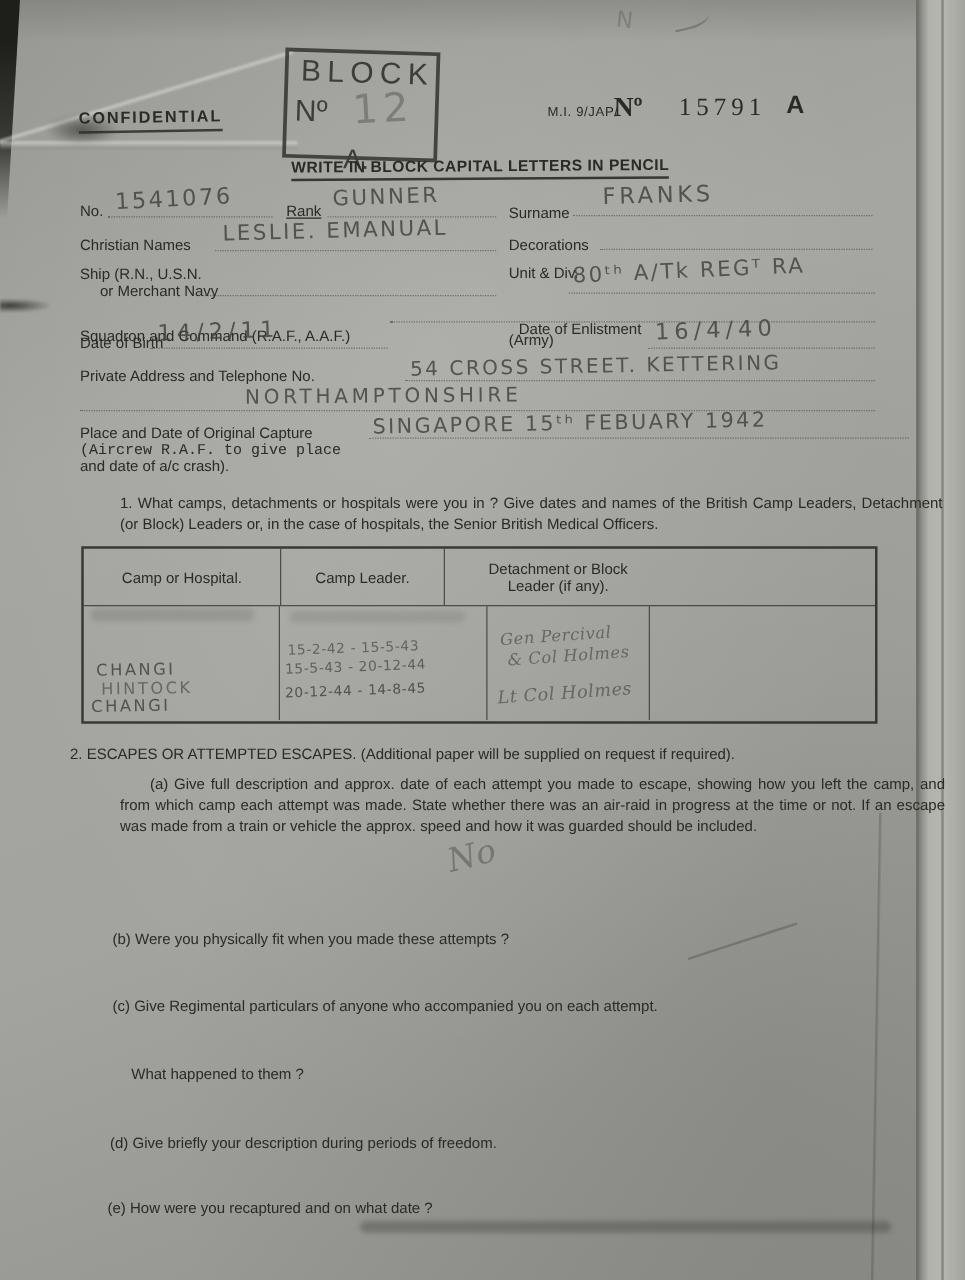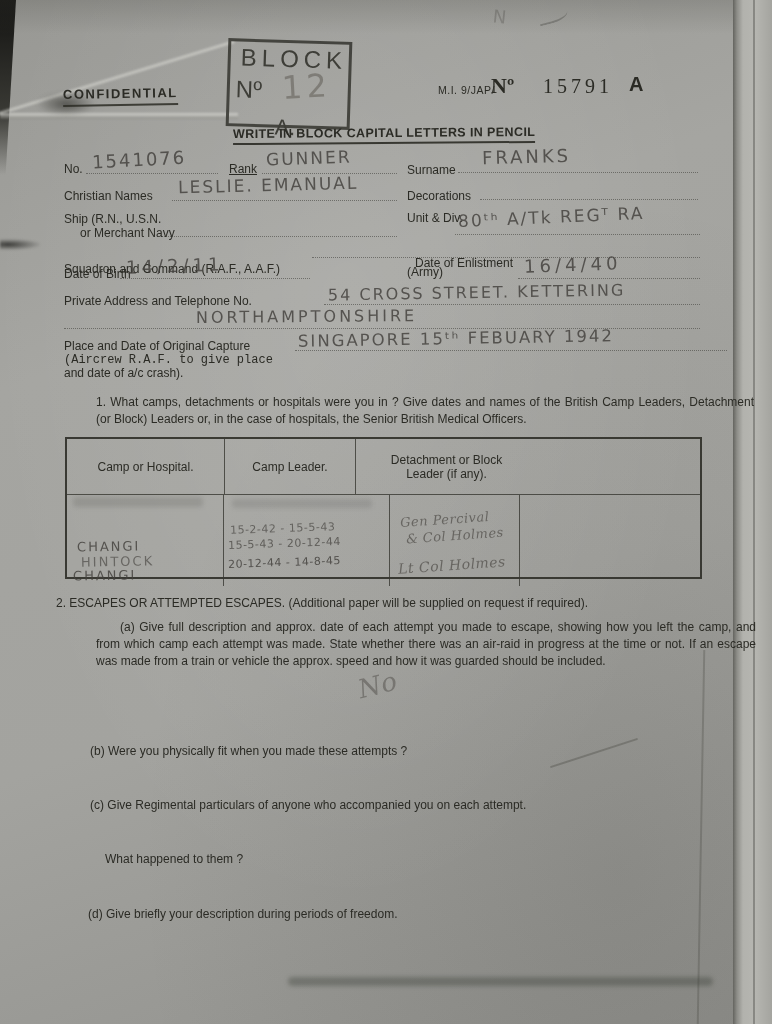--- a/index.html
+++ b/index.html
@@ -25,21 +25,21 @@
          border:3px solid rgba(52,52,46,0.85);transform:rotate(1.8deg);}
   .stamp .block{position:absolute;left:10px;top:2px;font-size:24px;letter-spacing:5px;color:#3e3e38;}
   .stamp .no{position:absolute;left:6px;top:34px;font-size:24px;color:#3e3e38;}
   .stamp .num{position:absolute;left:52px;top:24px;font-size:32px;letter-spacing:4px;
               color:rgba(120,118,112,0.85);transform:rotate(-5deg);}
   .stamp .letterA{position:absolute;left:46px;bottom:-16px;font-size:22px;color:#3e3e38;background:transparent;}
   
   .ptable{position:absolute;left:65px;top:437px;width:637px;height:142px;
           border:2px solid rgba(45,45,39,0.9);box-sizing:border-box;}
   .t-row{display:flex;width:100%;box-sizing:border-box;}
-  .t-head{height:56px;border-bottom:1px solid rgba(55,55,49,0.8);}
+  .t-head{height:46px;border-bottom:1px solid rgba(55,55,49,0.8);}
   .t-body{height:91px;position:relative;}
   .t-cell{box-sizing:border-box;border-right:1px solid rgba(55,55,49,0.8);
           display:flex;align-items:center;justify-content:center;text-align:center;
           font-size:12px;color:#2b2b25;position:relative;}
   .t-cell:last-child{border-right:none;}
   .c1{width:158px;} .c2{width:167px;} .c3{width:131px;} .c4{width:181px;padding:0 20px;}
   .t-body .t-cell{align-items:flex-start;justify-content:flex-start;}
   .camp-line{font-size:13px;letter-spacing:2px;}
   .date-line{font-size:11px;letter-spacing:0.5px;}
   .leader-line{position:absolute;font-size:13px;white-space:nowrap;transform:rotate(-4deg);}
@@ -158,14 +158,15 @@
 
   <span class="lbl" style="left:56px;top:596px;font-size:12px;">2.   ESCAPES OR ATTEMPTED ESCAPES.   (Additional paper will be supplied on request if required).</span>
   <div class="par" style="left:64px;top:619px;width:660px;text-indent:24px;">(a)   Give full description and approx. date of each attempt you made to escape, showing how you left the camp,  and from which camp each attempt was made.   State whether there was an air-raid in progress at the time or not.   If an escape was made from a train or vehicle the approx. speed and how it was guarded should be included.</div>
 
   <span class="pencil cursive" style="left:358px;top:670px;font-size:26px;transform:rotate(-14deg);opacity:0.7;">No</span>
 
   <span class="lbl" style="left:90px;top:744px;">(b)   Were you physically fit when you made these attempts ?</span>
   <span class="lbl" style="left:90px;top:798px;">(c)   Give Regimental particulars of anyone who accompanied you on each attempt.</span>
   <span class="lbl" style="left:105px;top:852px;">What happened to them ?</span>
   <span class="lbl" style="left:88px;top:907px;">(d)   Give briefly your description during periods of freedom.</span>
+  <span class="lbl" style="left:86px;top:959px;">(e)   How were you recaptured and on what date ?</span>
 
 </div>
 
 </body></html>

